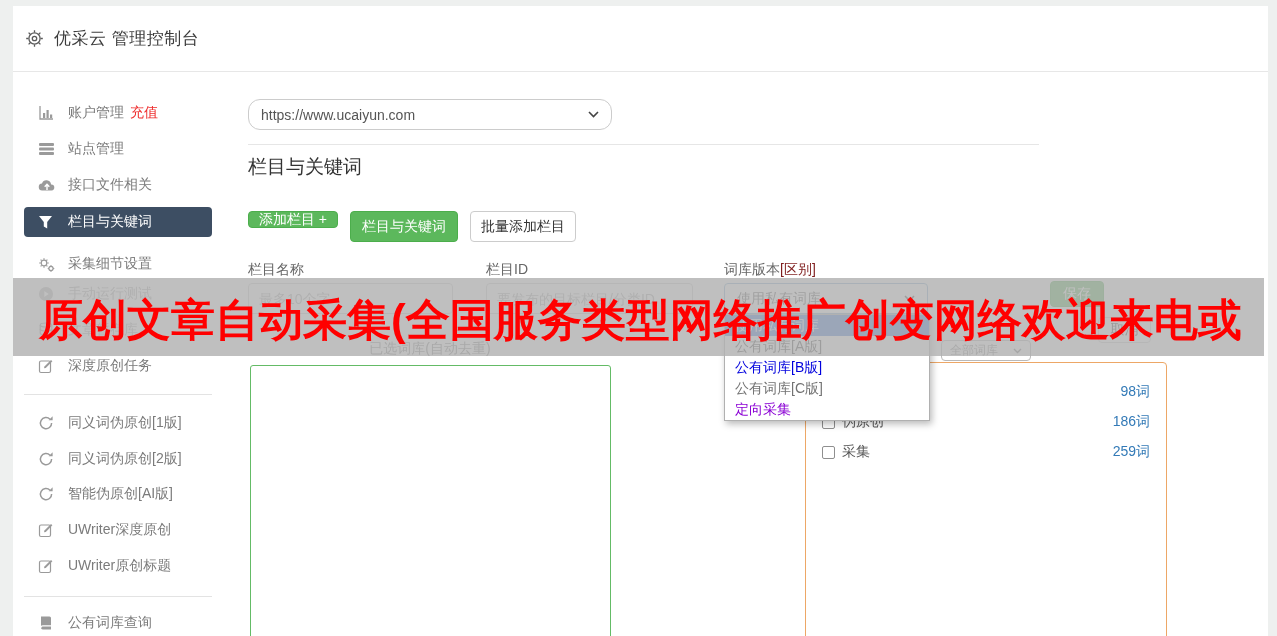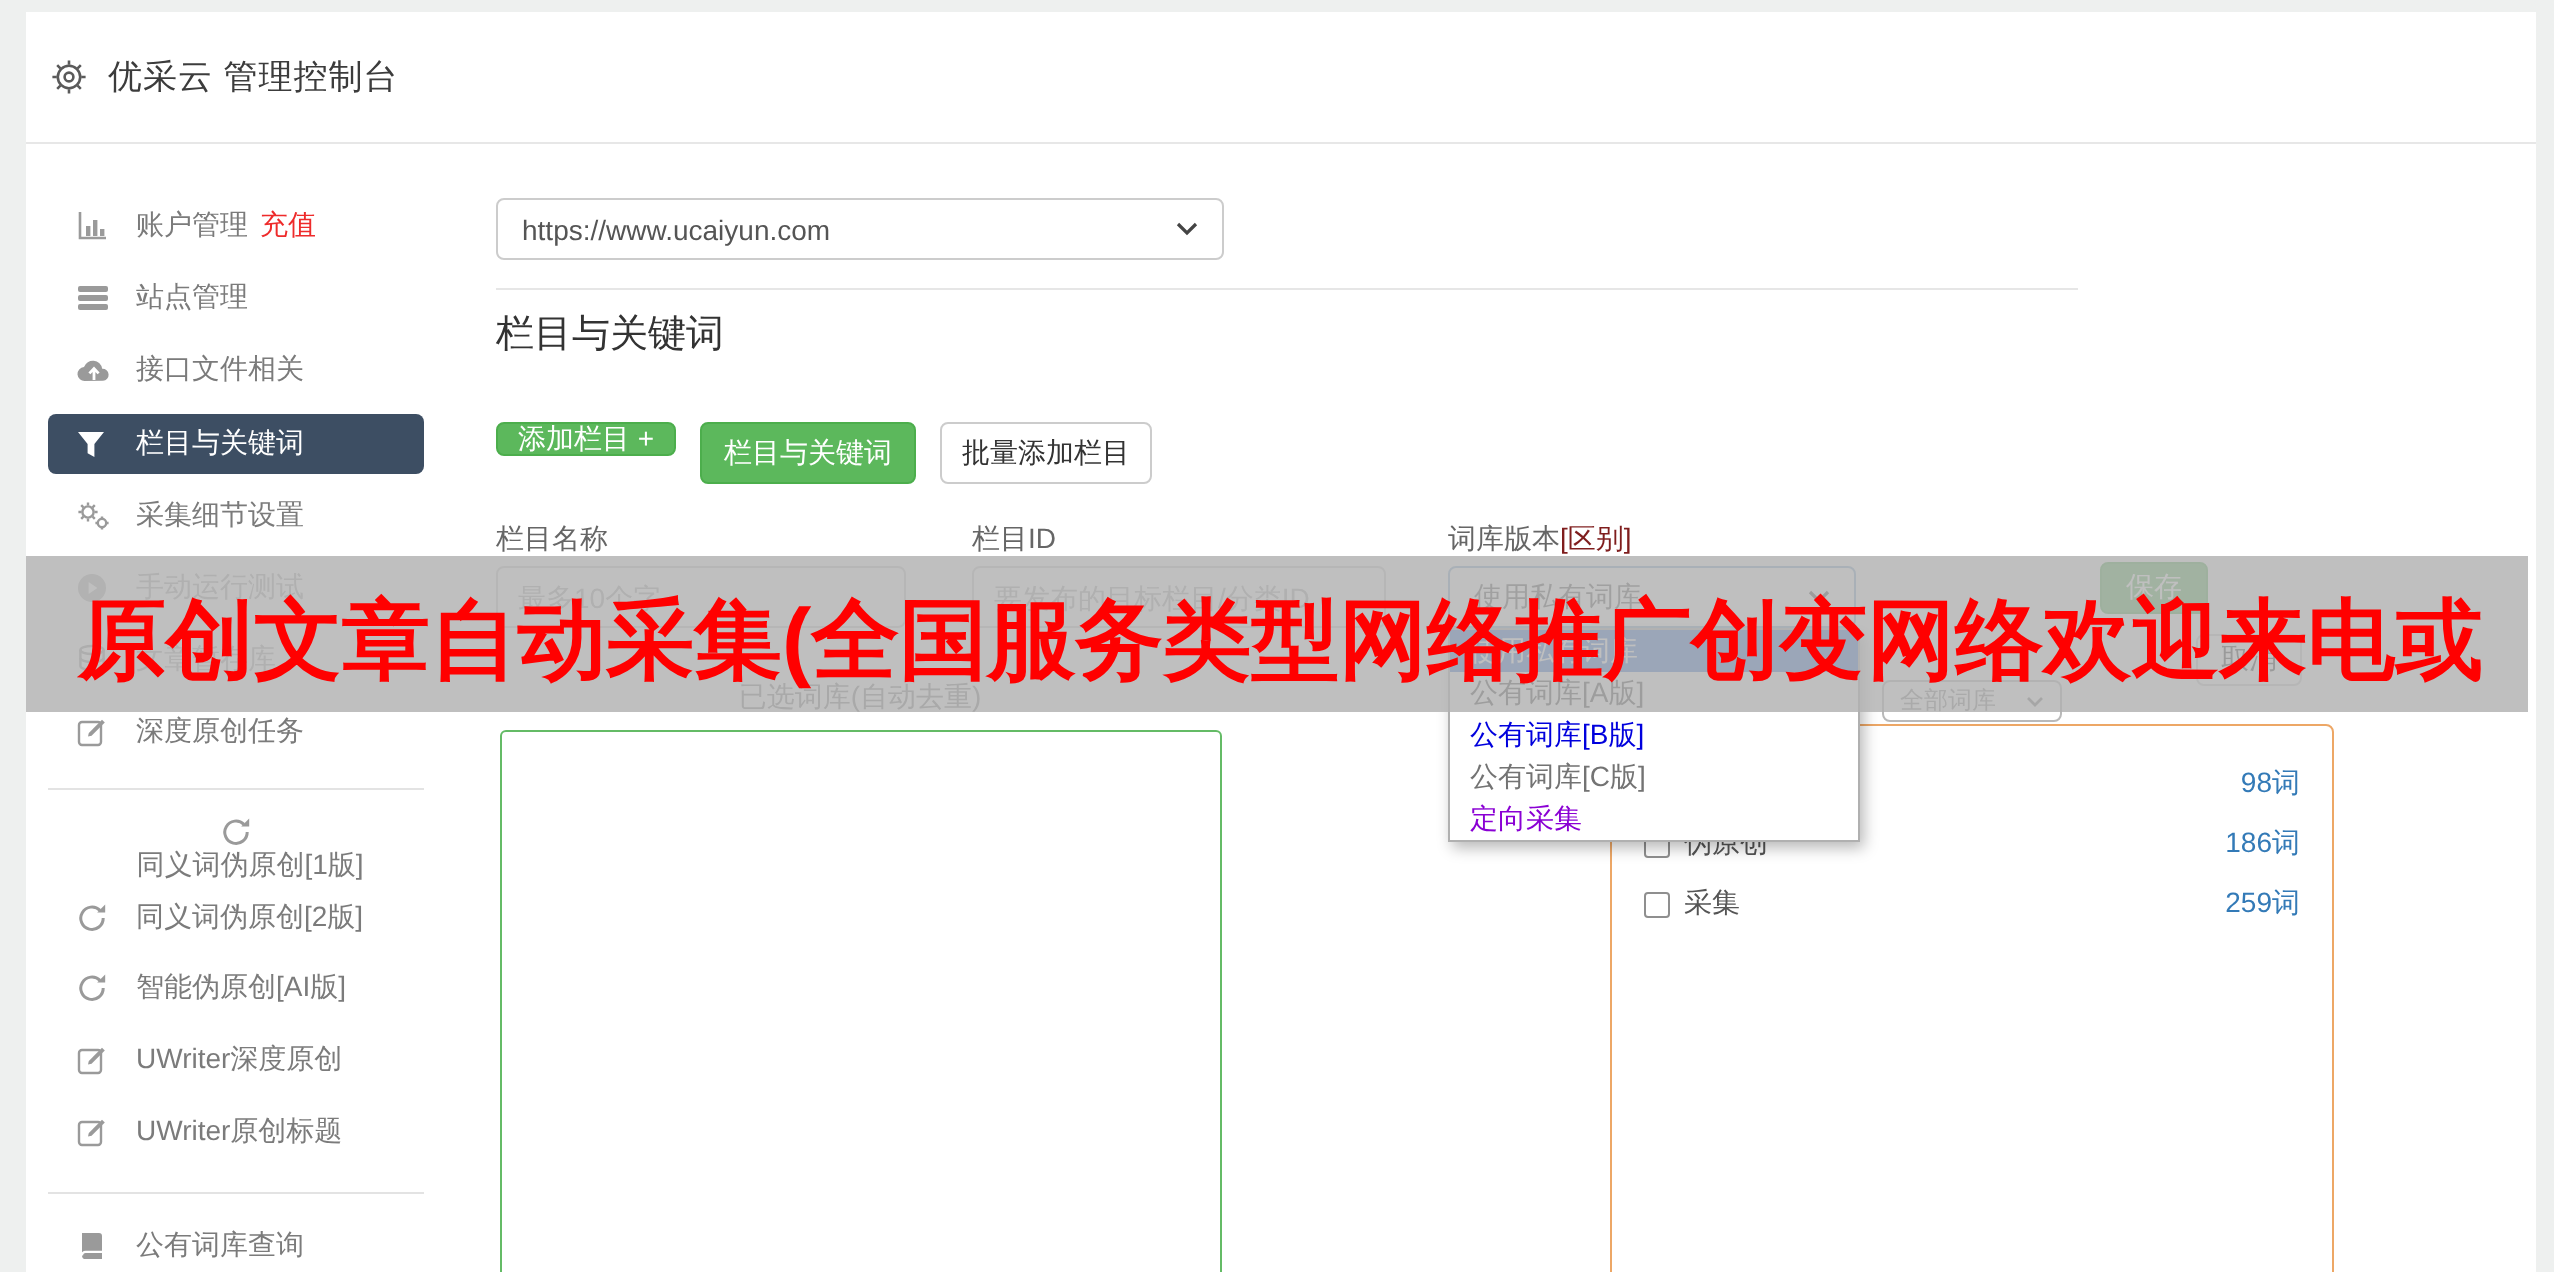--- a/index.html
+++ b/index.html
@@ -111,21 +111,21 @@
         <span>接口文件相关</span>
       </div>
       <div class="side-item active" style="top: 207px;">
         <span class="icon">
           <svg class="ic" width="15" height="15" viewBox="0 0 15 15">
             <path d="M1 1h13L9.2 7v6.5L5.8 11.6V7z" fill="#fff"></path>
           </svg>
         </span>
         <span>栏目与关键词</span>
       </div>
-      <div class="side-item" style="top: 243px;">
+      <div class="side-item" style="top: 243px; align-items: flex-end;">
         <span class="icon">
           <svg class="ic" width="18" height="16" viewBox="0 0 18 16">
             <g stroke="#9a9a9a" stroke-width="1.2" fill="none">
               <circle cx="6" cy="6" r="2.8"></circle>
               <path d="M6 1.2v1.6M6 9.2v1.6M1.2 6h1.6M9.2 6h1.6M2.6 2.6l1.1 1.1M8.3 8.3l1.1 1.1M9.4 2.6L8.3 3.7M3.7 8.3L2.6 9.4"></path>
               <circle cx="13" cy="11.5" r="2.1"></circle>
               <path d="M13 8.2v1.2M13 13.6v1.2M9.7 11.5h1.2M15.1 11.5h1.2"></path>
             </g>
           </svg>
         </span>
@@ -155,21 +155,21 @@
       <div class="side-item" style="top: 351px;">
         <span class="icon">
           <svg class="ic" width="16" height="16" viewBox="0 0 16 16">
             <rect x="1.5" y="3" width="11" height="11.5" rx="1.5" stroke="#9a9a9a" stroke-width="1.2" fill="none"></rect>
             <path d="M6 10.3l1.8-.4 6.6-6.6L13 1.9 6.4 8.5z" fill="#9a9a9a"></path>
           </svg>
         </span>
         <span>深度原创任务</span>
       </div>
       <div class="side-divider" style="top: 394px;"></div>
-      <div class="side-item" style="top: 408px; flex-direction: column;">
+      <div class="side-item" style="top: 408px;">
         <span class="icon">
           <svg class="ic" width="16" height="16" viewBox="0 0 16 16">
             <path d="M13.6 8A5.6 5.6 0 1112 4.2" stroke="#9a9a9a" stroke-width="1.5" fill="none"></path>
             <path d="M14.6 1.2v4h-4z" fill="#9a9a9a"></path>
           </svg>
         </span>
         <span>同义词伪原创[1版]</span>
       </div>
       <div class="side-item" style="top: 444px;">
         <span class="icon">
@@ -212,21 +212,21 @@
         <span class="icon">
           <svg class="ic" width="15" height="16" viewBox="0 0 15 16">
             <path d="M3 1.5h8.5a1.5 1.5 0 011.5 1.5v11.5H4.8A1.8 1.8 0 013 12.7z" fill="#9a9a9a"></path>
             <path d="M3 12.7a1.8 1.8 0 011.8-1.8H13" stroke="#fff" stroke-width="1.1" fill="none"></path>
           </svg>
         </span>
         <span>公有词库查询</span>
       </div>
     </div>
 
-  <div class="abs selectbox" style="left:248px; top:99px; width:364px; height:31px;">
+  <div class="abs selectbox" style="left:248px; top:99px; width:364px; height:31px;border-radius:12px;">
     <span>https://www.ucaiyun.com</span>
     <span>
       <svg class="ic" width="11" height="7" viewBox="0 0 11 7">
           <path d="M1 1l4.5 4.5L10 1" stroke="#444" stroke-width="1.6" fill="none"></path>
         </svg>
     </span>
   </div>
 
   <div class="abs hrule" style="left:248px; top:144px; width:791px;"></div>
 

